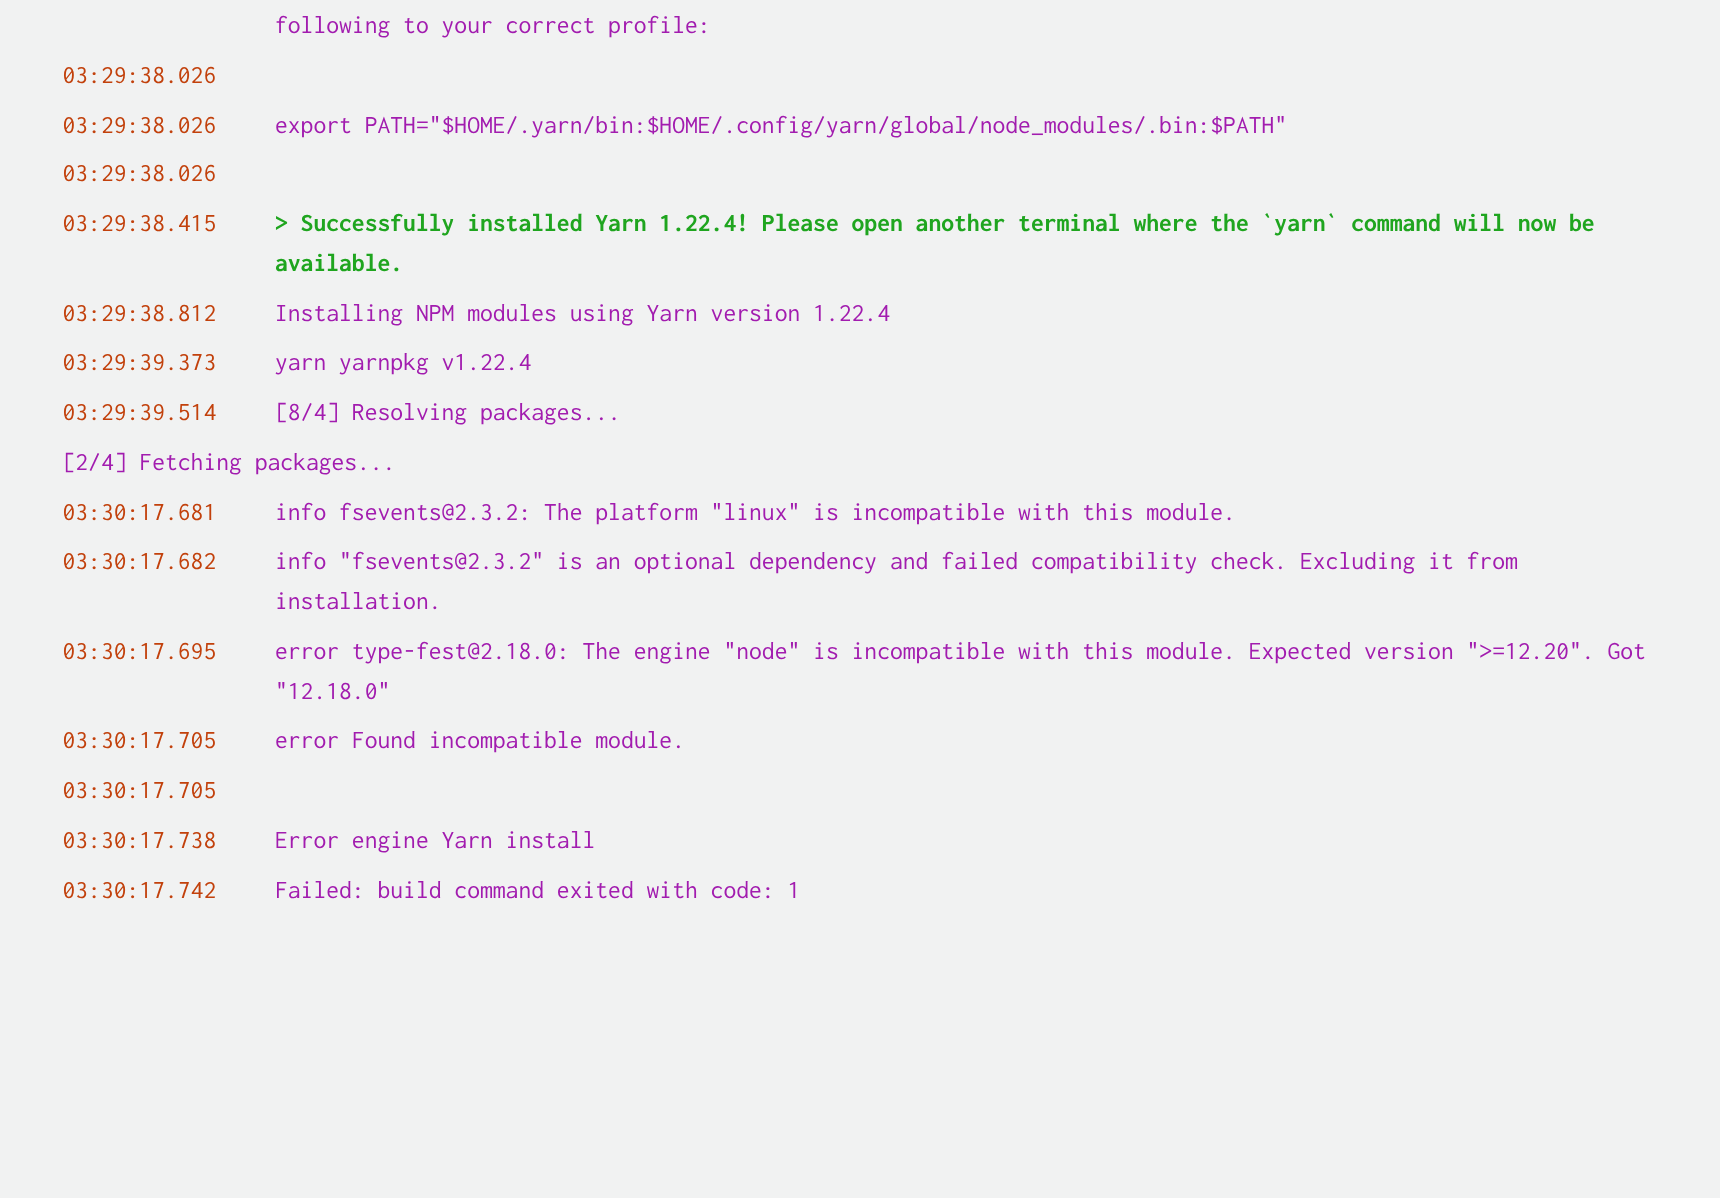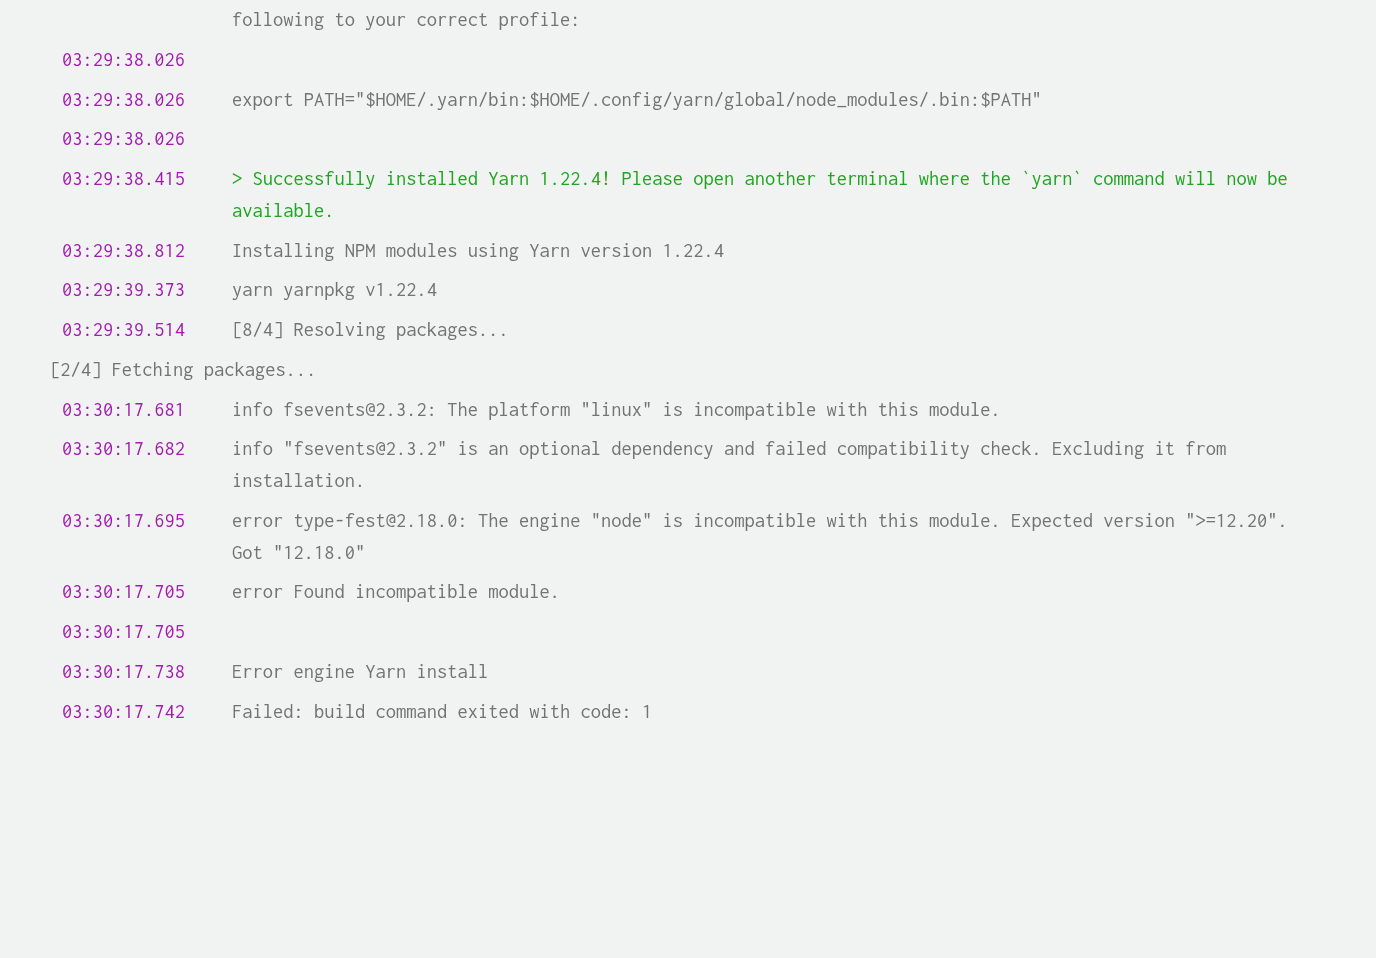--- a/index.html
+++ b/index.html
@@ -16,31 +16,31 @@
     padding: 0 50px 30px 50px;
   }
   .log-line {
     display: flex;
     padding: 4px 0;
     align-items: baseline;
   }
   .timestamp {
     flex: 0 0 170px;
     white-space: nowrap;
-    color: #a21caf;
-    margin-left: 12px;
+    color: #c2410c;
   }
   .message {
     flex: 1;
     white-space: pre-wrap;
     word-break: break-word;
-    color: #737373;
+    color: #a21caf;
   }
   .message.success {
     color: #1fa51f;
+    font-weight: bold;
   }
   .message.empty {
     min-height: 1em;
   }
 </style>
 </head>
 <body>
 
 <div class="log-container" id="log-root">
     <div class="log-line">

